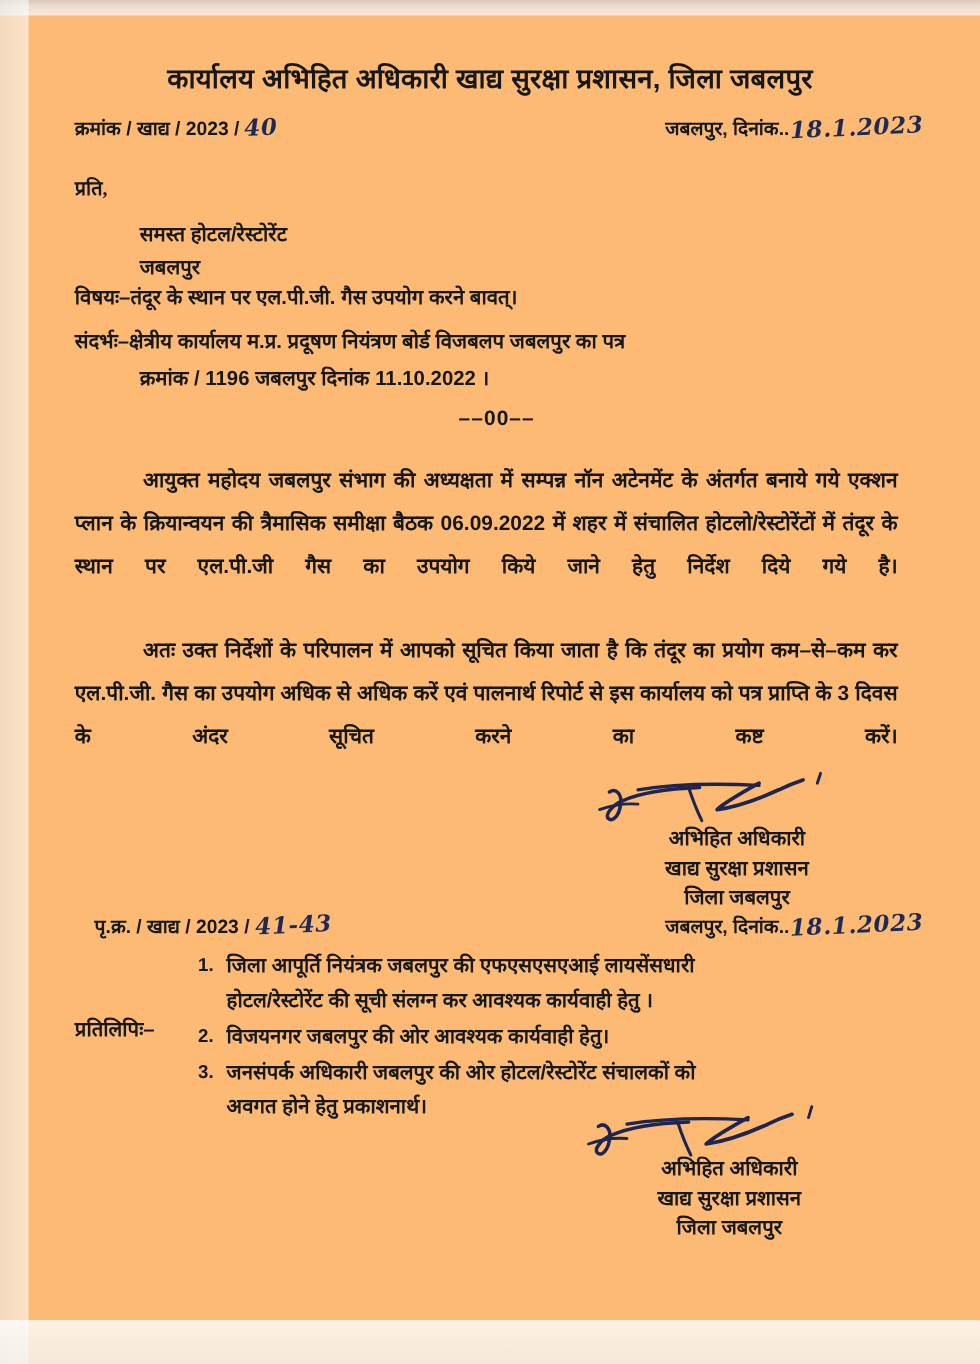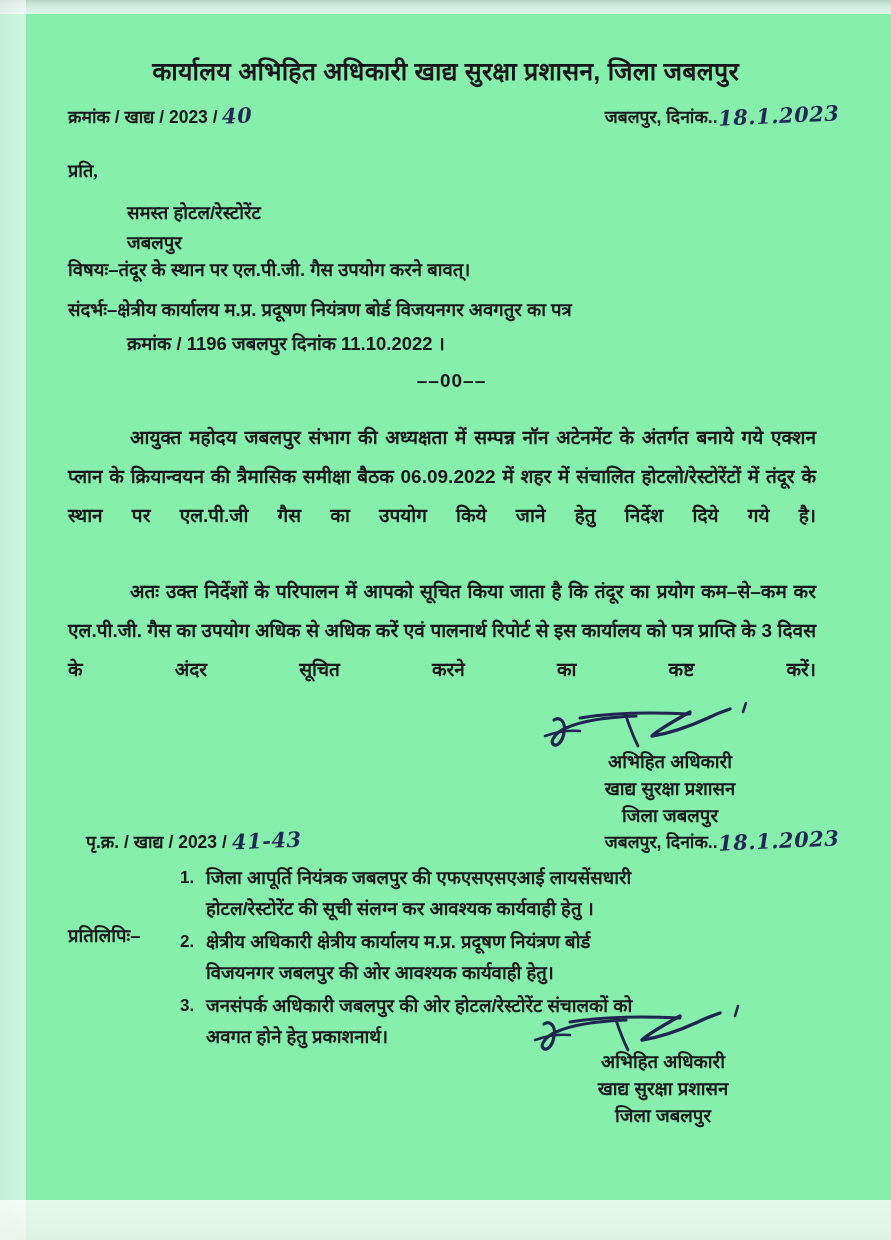--- a/index.html
+++ b/index.html
@@ -8,21 +8,21 @@
     background: #ffffff;
   }
   body {
     font-family: "Liberation Sans", "DejaVu Sans", sans-serif;
   }
   .page {
     position: relative;
     width: 891px;
     height: 1240px;
     margin: 0 auto;
-    background: #86efac;
+    background: #fdba74;
     overflow: hidden;
     color: #16181c;
   }
   
   .scan-top-band {
     position: absolute;
     top: 0; left: 0;
     width: 891px;
     height: 14px;
     background: linear-gradient(to bottom, #c9ccd2 0%, #e4e6ea 35%, #fafafa 100%);
@@ -270,21 +270,21 @@
       <div class="ref-right">
         <span>जबलपुर, दिनांक</span><span class="dots">..</span><span class="hand">18.1.2023</span>
       </div>
     </div>
 
     <div class="to-label">प्रति,</div>
     <div class="addressee1">समस्त होटल/रेस्टोरेंट</div>
     <div class="addressee2">जबलपुर</div>
 
     <div class="subject">विषयः–तंदूर के स्थान पर एल.पी.जी. गैस उपयोग करने बावत्।</div>
-    <div class="reference-line1">संदर्भः–क्षेत्रीय कार्यालय म.प्र. प्रदूषण नियंत्रण बोर्ड विजयनगर अवगतुर का पत्र</div>
+    <div class="reference-line1">संदर्भः–क्षेत्रीय कार्यालय म.प्र. प्रदूषण नियंत्रण बोर्ड विजबलप जबलपुर का पत्र</div>
     <div class="reference-line2">क्रमांक / 1196 जबलपुर दिनांक 11.10.2022  ।</div>
 
     <div class="separator">––00––</div>
 
     <div class="para para-1">आयुक्त महोदय जबलपुर संभाग की अध्यक्षता में सम्पन्न नॉन अटेनमेंट के अंतर्गत बनाये गये एक्शन प्लान के क्रियान्वयन की त्रैमासिक समीक्षा बैठक 06.09.2022 में शहर में संचालित होटलो/रेस्टोरेंटों में तंदूर के स्थान पर एल.पी.जी गैस का उपयोग किये जाने हेतु निर्देश दिये गये है।</div>
     <div class="para para-2">अतः उक्त निर्देशों के परिपालन में आपको सूचित किया जाता है कि तंदूर का प्रयोग कम–से–कम कर एल.पी.जी. गैस का उपयोग अधिक से अधिक करें एवं पालनार्थ रिपोर्ट से इस कार्यालय को पत्र प्राप्ति के 3 दिवस के अंदर सूचित करने का कष्ट करें।</div>
 
     <svg class="signature-mark sig-mark-1" width="230" height="62" viewBox="0 0 230 62">
       <g fill="none" stroke="#1d2550" stroke-linecap="round" stroke-linejoin="round">
         <path d="M14 22 C20 18, 26 24, 24 34 C23 43, 17 50, 13 46 C10 43, 16 34, 26 30 C44 22, 70 19, 96 18" stroke-width="3.2"></path>
@@ -317,21 +317,20 @@
       <div class="copy-items">
 
         <div class="copy-item">
           <span class="copy-num">1.</span>
           <span class="copy-text">जिला आपूर्ति नियंत्रक जबलपुर की एफएसएसएआई लायसेंसधारी</span>
           <span class="copy-text">होटल/रेस्टोरेंट की सूची संलग्न कर आवश्यक कार्यवाही हेतु ।</span>
         </div>
 
         <div class="copy-item">
           <span class="copy-num">2.</span>
-          <span class="copy-text">क्षेत्रीय अधिकारी क्षेत्रीय कार्यालय म.प्र. प्रदूषण नियंत्रण बोर्ड</span>
           <span class="copy-text">विजयनगर जबलपुर की ओर आवश्यक कार्यवाही हेतु।</span>
         </div>
 
         <div class="copy-item">
           <span class="copy-num">3.</span>
           <span class="copy-text">जनसंपर्क अधिकारी जबलपुर की ओर होटल/रेस्टोरेंट संचालकों को</span>
           <span class="copy-text">अवगत होने हेतु प्रकाशनार्थ।</span>
         </div>
 
       </div>

